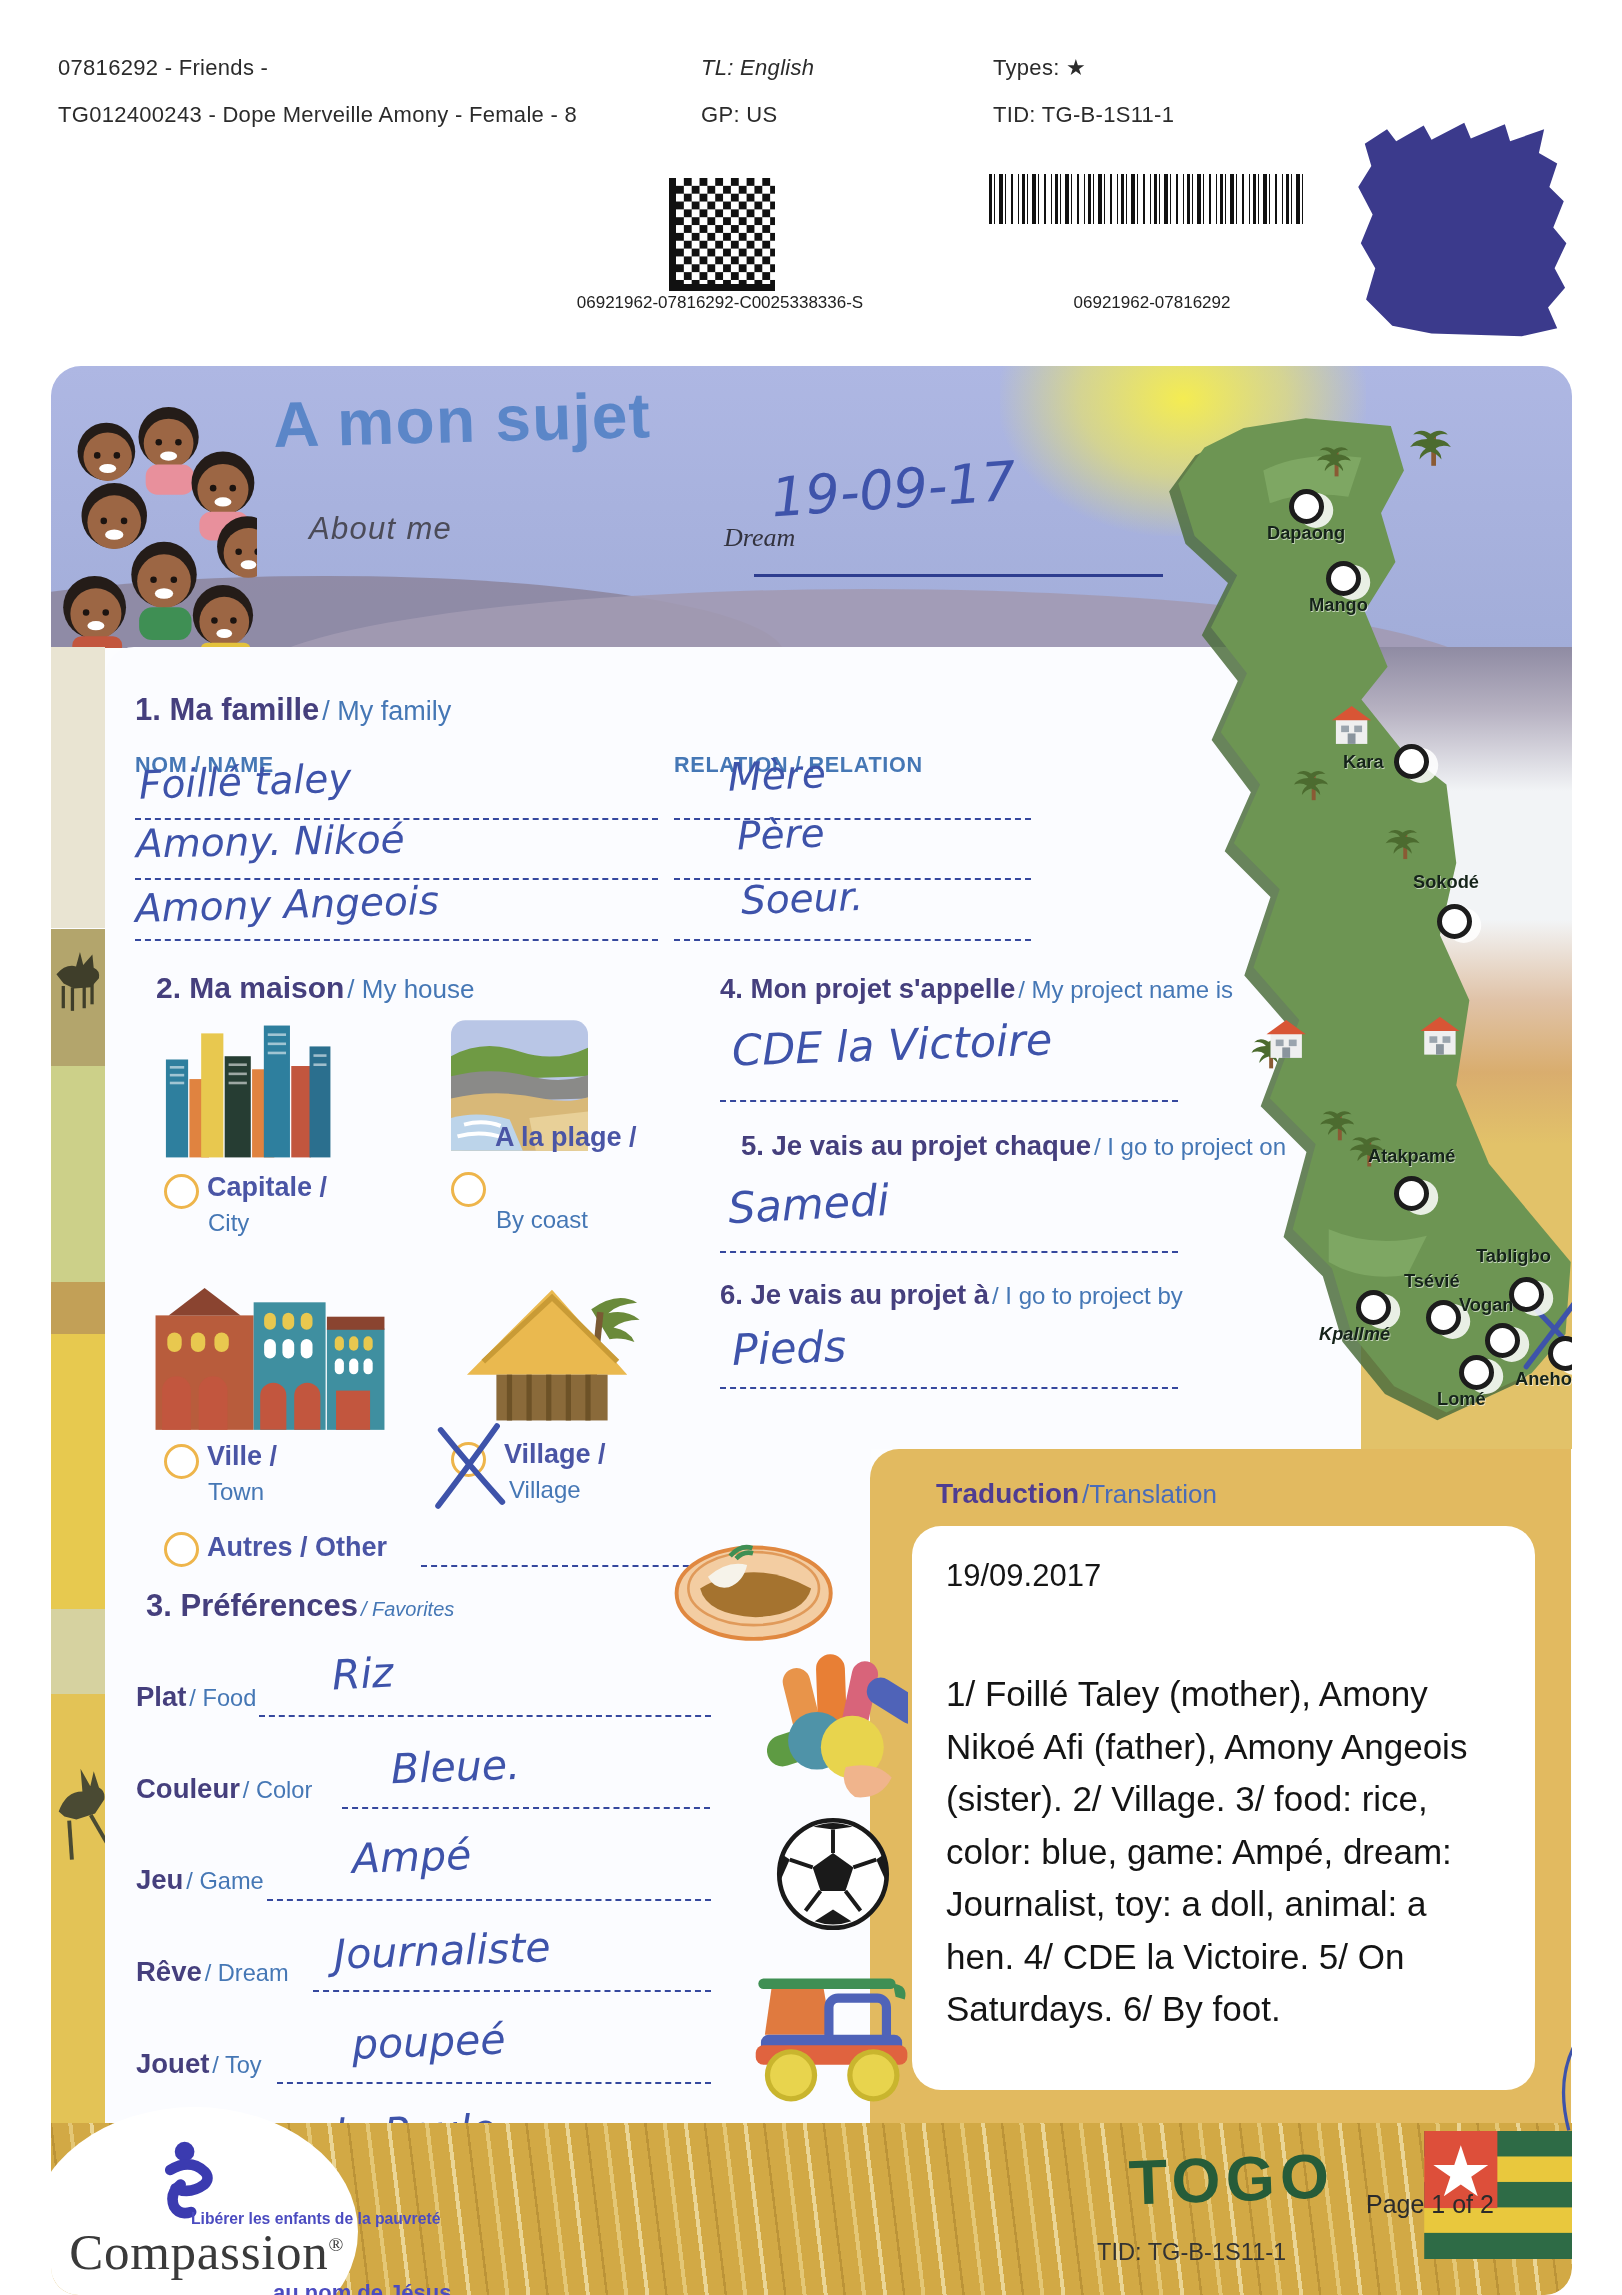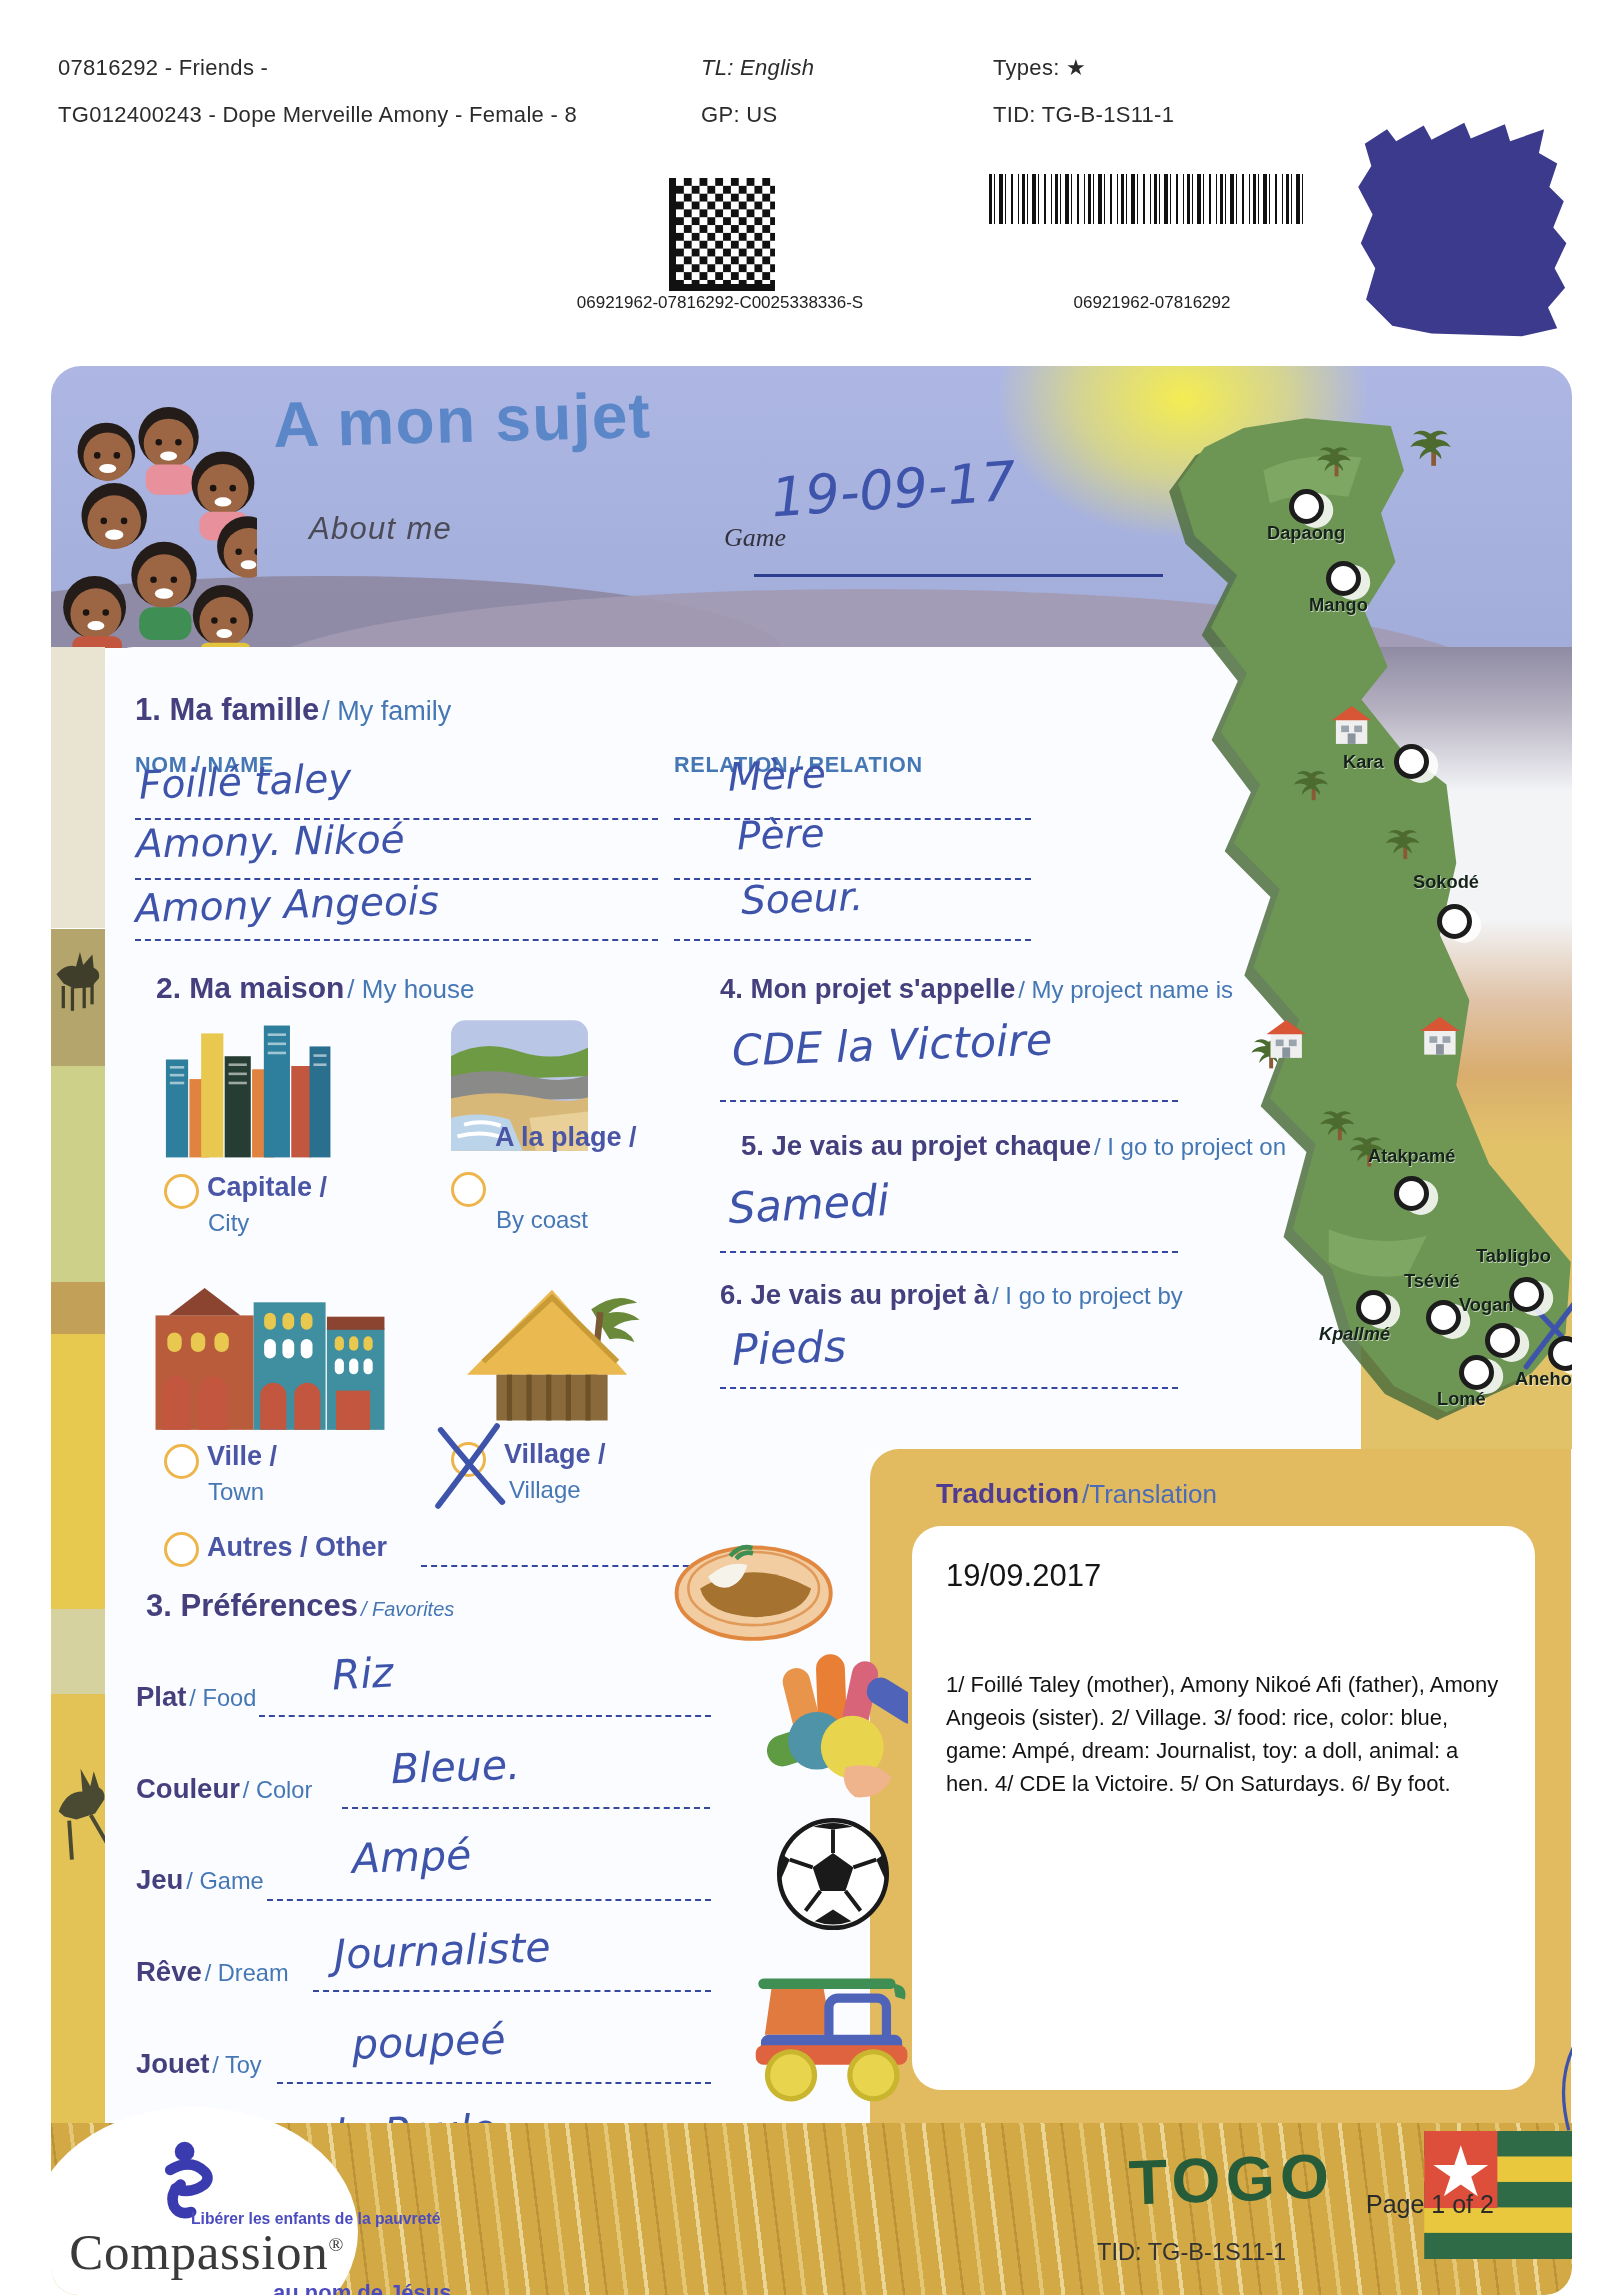--- a/index.html
+++ b/index.html
@@ -18,21 +18,21 @@
   .ink{font-family:"DejaVu Sans",sans-serif;font-style:italic;color:#3e53aa;white-space:nowrap;}
   .dash{border-bottom:2.6px dashed #35489e;height:0;}
   .solidline{border-bottom:3.3px solid #2e3d8f;height:0;}
   .radio{width:29px;height:29px;border:3.9px solid #eeb54b;border-radius:50%;background:#fff;}
   .opt-fr{font-size:27px;font-weight:bold;color:#4a55a5;}
   .opt-en{font-size:24px;color:#4577b5;}
   .city-dot{width:25px;height:25px;border:5.2px solid #1c1c1c;border-radius:50%;background:#fff;box-shadow:9.2px 3.9px 0 rgba(255,255,255,.85);}
   .city-label{font-size:18.3px;font-weight:bold;color:#15231a;text-shadow:0.7px 0.7px 0 rgba(255,255,255,.6);white-space:nowrap;}
   .fav-fr{font-size:27.5px;font-weight:bold;color:#453f7d;}
   .fav-en{font-size:23.6px;color:#4577b5;}
-  .trans-body{font-size:22px;line-height:1.5;color:#141414;}
+  .trans-body{font-size:35px;line-height:1.5;color:#141414;}
   .dm{background:
       repeating-conic-gradient(#111 0% 25%, #fff 0% 50%) 0 0/15.7px 15.7px;
       border-left:7.9px solid #111;border-bottom:7.9px solid #111;}
   .bc{background:repeating-linear-gradient(90deg,
       #111 0 2.6px,#fff 2.6px 4.6px,#111 4.6px 5.9px,#fff 5.9px 9.8px,
       #111 9.8px 13.7px,#fff 13.7px 15.7px,#111 15.7px 17px,#fff 17px 21.6px,
       #111 21.6px 23.6px,#fff 23.6px 29px,#111 29px 30px,#fff 30px 33px);}
   .straw{background:#d2a945;
       background-image:repeating-linear-gradient(83deg,
         rgba(255,250,215,.55) 0 3.9px, rgba(210,169,69,0) 3.9px 19.6px,
@@ -121,21 +121,21 @@
         <ellipse cx="297" cy="253" rx="12" ry="7"></ellipse>
           <ellipse cx="168" cy="297" rx="14" ry="8"></ellipse>
         <ellipse cx="64" cy="346" rx="13" ry="7"></ellipse>
           <ellipse cx="260" cy="358" rx="12" ry="7"></ellipse>
       </g>
     </g>
   </svg>
 
   <div class="abs" style="left:222px;top:17px;font-size:64px;font-weight:bold;color:#5b86c8;transform:rotate(-1.5deg);letter-spacing:1.3px;">A mon sujet</div>
   <div class="abs" style="left:258px;top:145px;font-size:31px;font-style:italic;color:#4b4b58;letter-spacing:1.3px;">About me</div>
-  <div class="abs" style="left:673px;top:157px;font-size:26px;font-family:'Liberation Serif',serif;font-style:italic;color:#33333f;">Game</div>
+  <div class="abs" style="left:673px;top:157px;font-size:26px;font-family:'Liberation Serif',serif;font-style:italic;color:#33333f;">Dream</div>
   <div class="abs ink" style="left:720px;top:92px;font-size:54px;transform:rotate(-4deg);">19-09-17</div>
   <div class="abs solidline" style="left:703px;top:208px;width:409px;"></div>
 
   <div class="abs" style="left:0;top:281px;width:54px;height:281px;background:#e9e4d2;"></div>
   <div class="abs" style="left:0;top:563px;width:54px;height:137px;background:#b3a56c;"></div>
   <svg class="abs" style="left:0;top:569px;" width="54" height="85" viewBox="0 0 82 130">
     <g fill="#3f3e2a">
       <path d="M8 60 q14 -16 30 -12 l6 -22 5 20 14 -16 2 20 q10 4 8 16 l-12 14 -26 2 -16 -8 z"></path>
       <rect x="16" y="78" width="5" height="34"></rect>
         <rect x="30" y="80" width="5" height="36"></rect>

